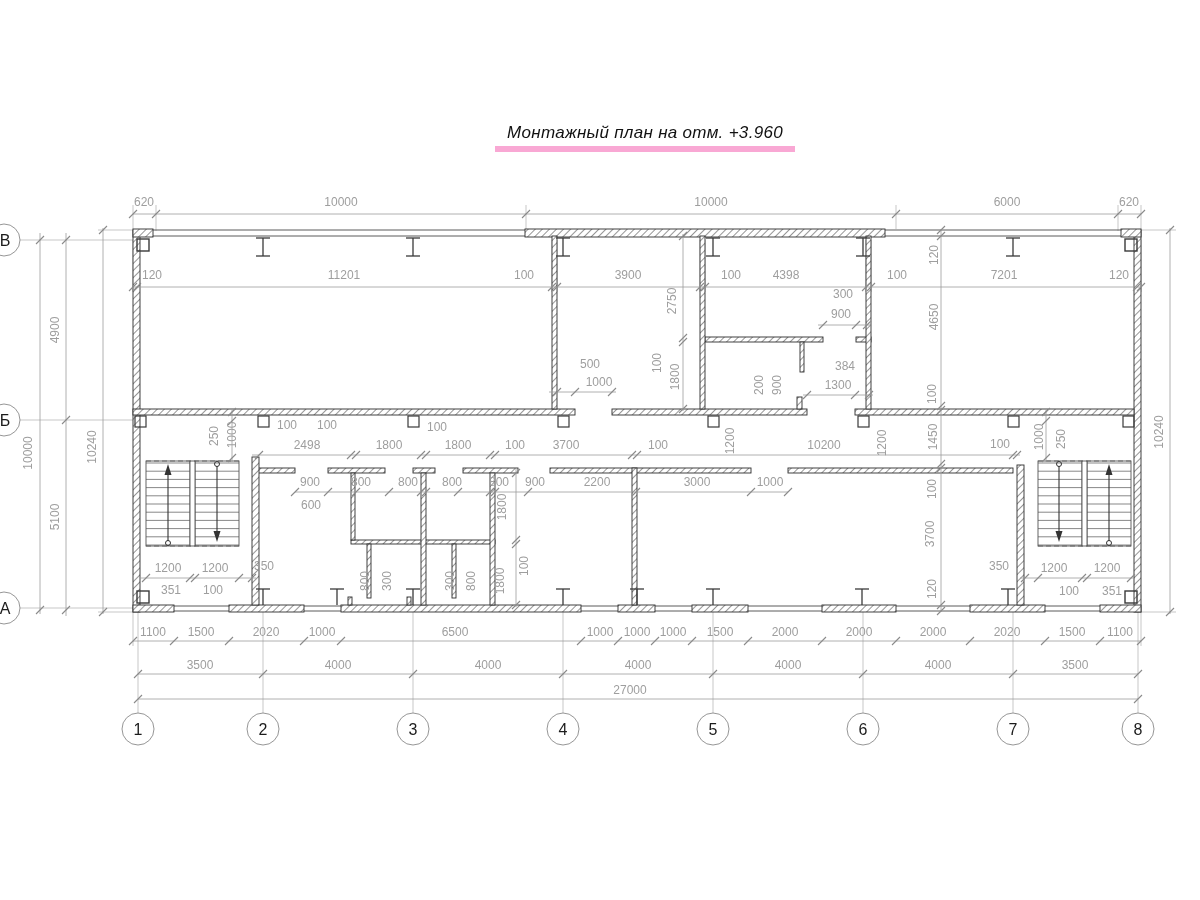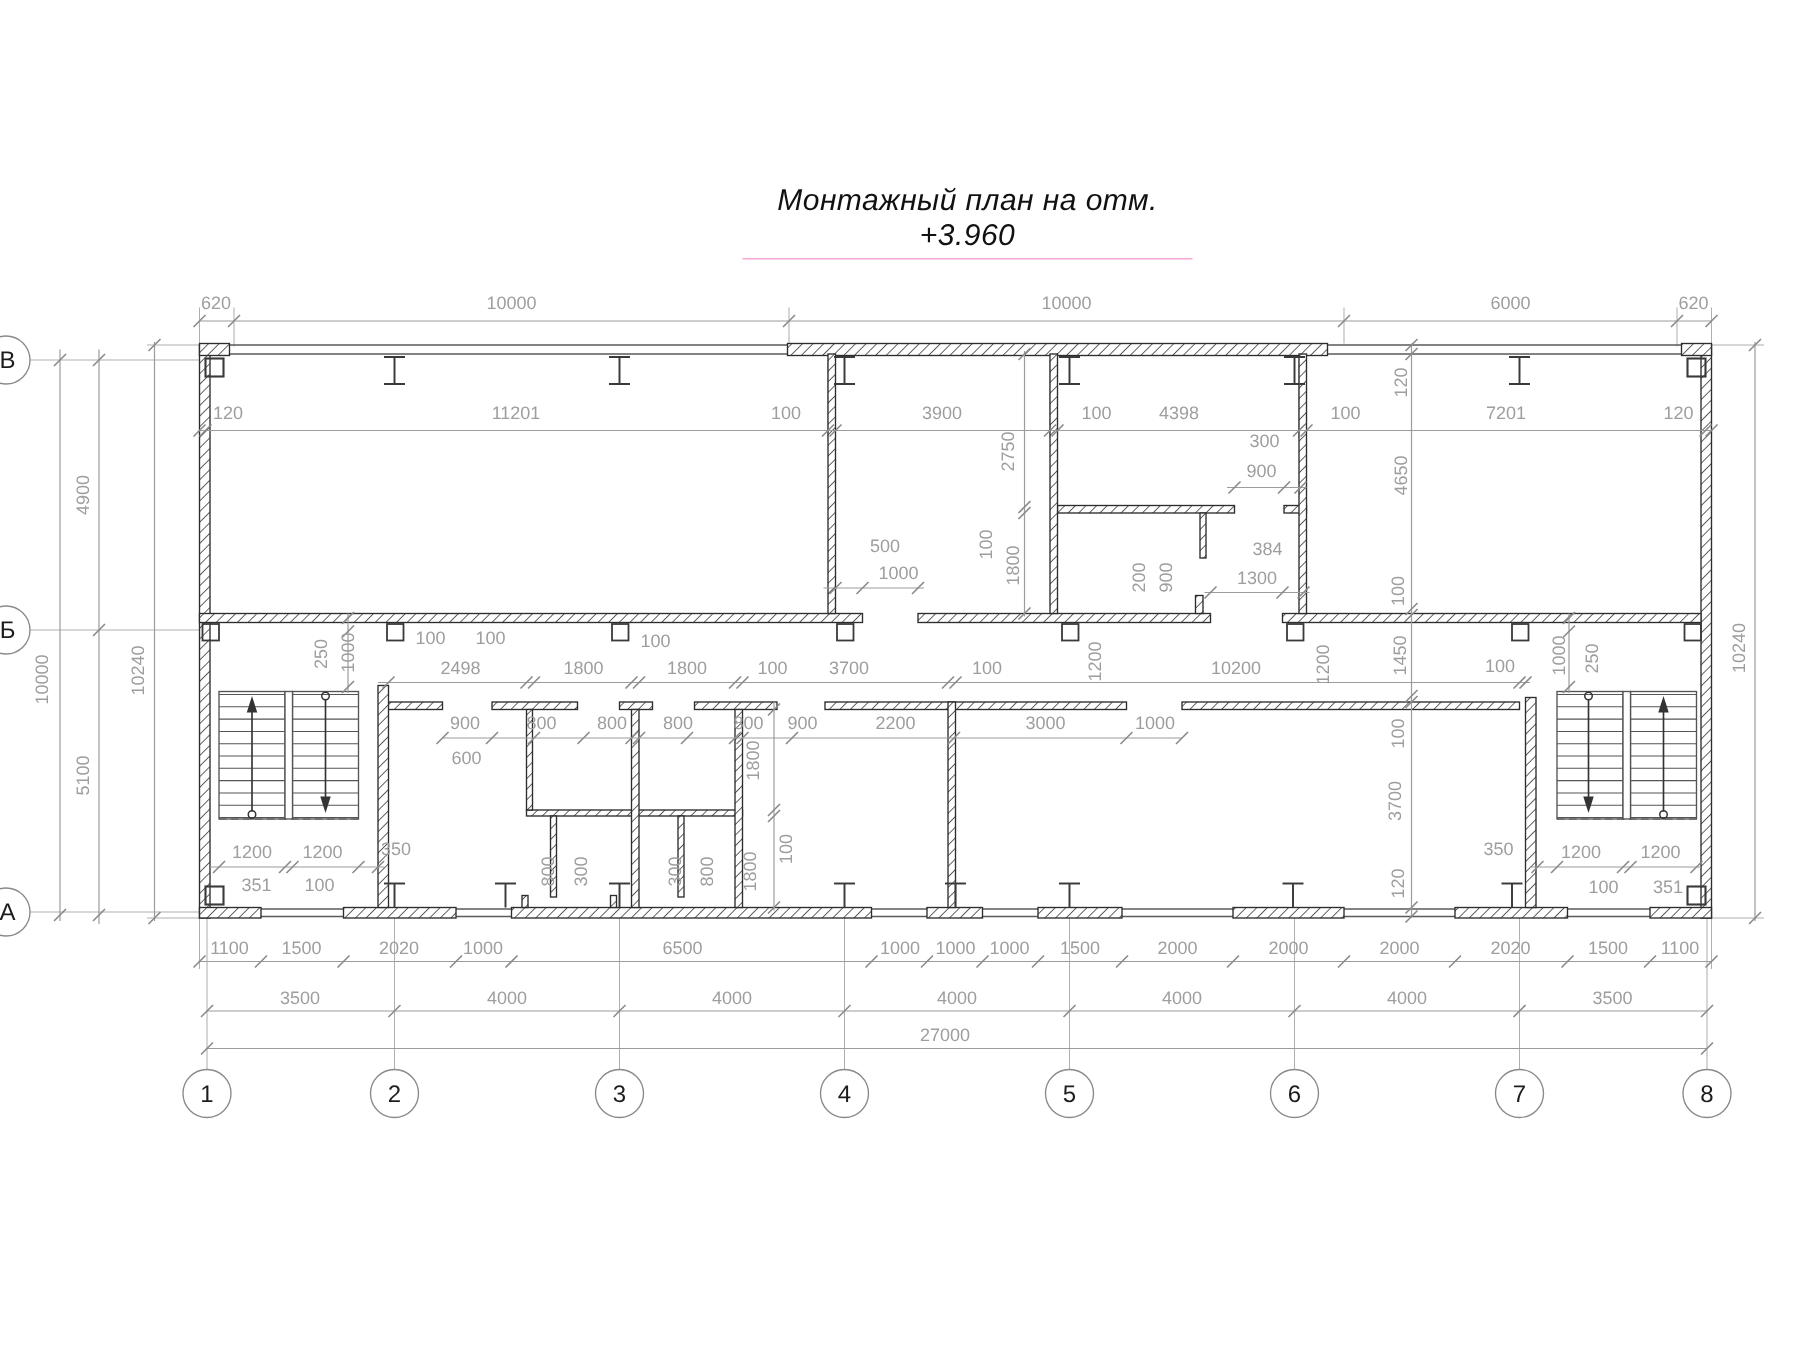--- a/index.html
+++ b/index.html
@@ -1,19 +1,19 @@
 <!DOCTYPE html>
 <html><head>
 <meta charset="utf-8">
 <style>
   html,body{margin:0;padding:0;background:#fff;width:1200px;height:900px;overflow:hidden;
     font-family:"Liberation Sans", sans-serif;}
   #stage{position:relative;width:1200px;height:900px;background:#fff;}
   #plan-title{position:absolute;left:495px;top:123px;width:300px;text-align:center;
-    font-style:italic;font-size:20px;color:#111;border-bottom:1px solid #f9a8d4;
+    font-style:italic;font-size:17px;color:#111;border-bottom:6px solid #f9a8d4;
     padding-bottom:3px;letter-spacing:0.3px;}
   svg{position:absolute;left:0;top:0;}
 </style>
 </head>
 <body>
 
 <div id="stage">
   <div id="plan-title">Монтажный план на отм. +3.960</div>
   <svg id="plan-svg" width="1200" height="900" viewBox="0 0 1200 900">
       <defs>

